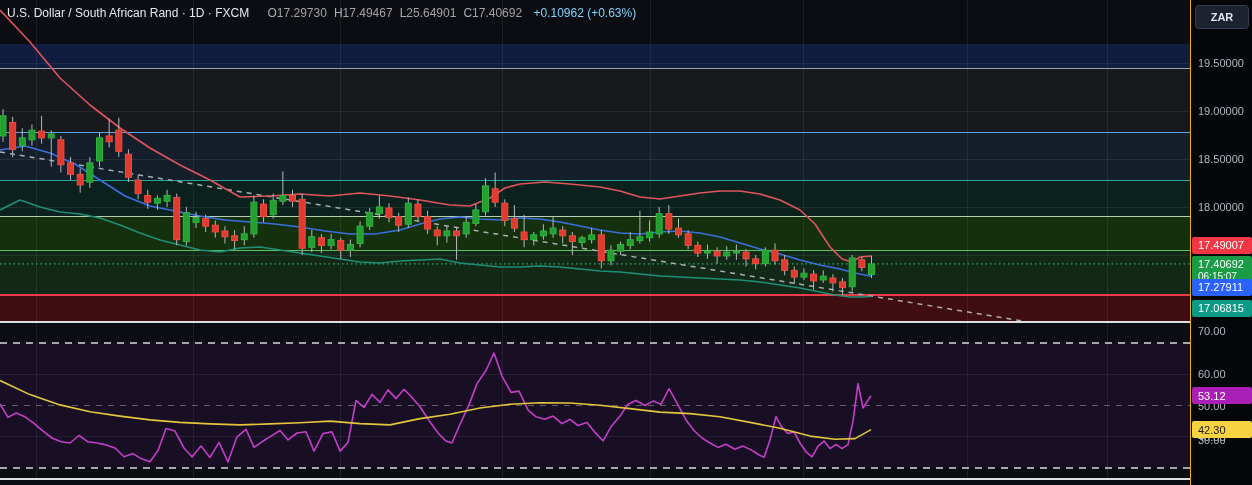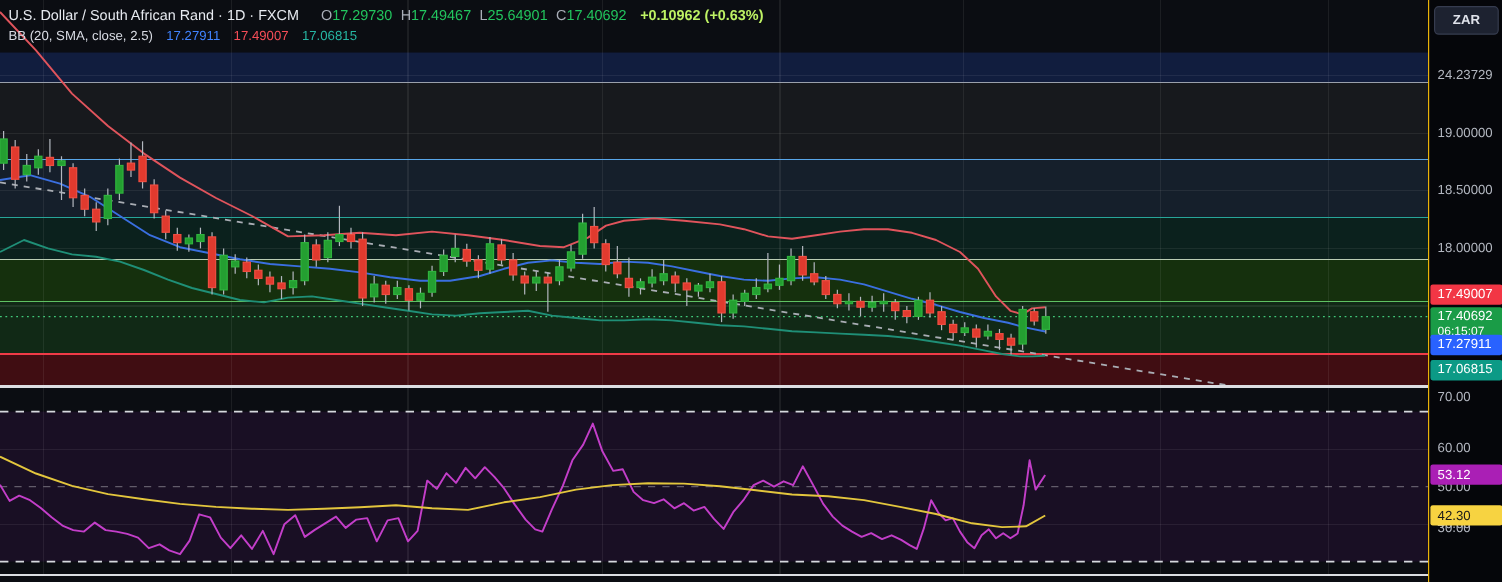--- a/index.html
+++ b/index.html
@@ -3,22 +3,22 @@
 <meta charset="utf-8">
 <style>
   html,body{margin:0;padding:0;background:#05060a;}
   .app{position:relative;width:1252px;height:485px;overflow:hidden;background:#0b0d12;
        font-family:"Liberation Sans",sans-serif;-webkit-font-smoothing:antialiased;}
   svg{position:absolute;left:0;top:0;}
   .legend{position:absolute;left:7px;top:6px;z-index:5;white-space:nowrap;}
   .legend-row1{font-size:12px;color:#e6e9ef;font-weight:500;}
   .legend-row1 .ohlc{margin-left:8px;}
   .legend-row1 .k{color:#a9aeb8;margin-left:7px;}
-  .legend-row1 .v{color:#22c55e;}
-  .legend-row1 .chg{color:#bef264;margin-left:8px;font-weight:bold;}
+  .legend-row1 .v{color:#a3a3a3;}
+  .legend-row1 .chg{color:#7dd3fc;margin-left:8px;}
   .legend-row2{font-size:11px;color:#d8dbe3;margin-top:4px;}
   .legend-row2 .bbv{margin-left:8px;}
   .rsi-legend{position:absolute;left:7px;top:336px;z-index:5;font-size:11px;color:#d8dbe3;white-space:nowrap;}
   .rsi-legend .rv{margin-left:8px;font-weight:600;}
   .rsi-legend .empties{margin-left:10px;color:#8a8d98;letter-spacing:4px;}
   .axis{position:absolute;left:1190px;top:0;width:62px;height:485px;background:#05060a;
         border-left:1px solid #eab308;z-index:4;}
   .zar-btn{position:absolute;left:4px;right:4px;top:5px;height:22px;line-height:22px;text-align:center;
         background:#1d2230;border:1px solid #363c4f;border-radius:4px;color:#dfe2ea;font-size:11px;font-weight:600;cursor:pointer;}
   .tick{position:absolute;left:7px;height:14px;line-height:14px;font-size:11px;color:#b2b6bf;}
@@ -261,33 +261,27 @@
   <div class="legend">
     <div class="legend-row1">
       <span>U.S. Dollar / South African Rand</span>
       <span>·</span>
       <span>1D</span>
       <span>·</span>
       <span>FXCM</span>
       <span class="ohlc"><span class="k">O</span><span class="v">17.29730</span><span class="k">H</span><span class="v">17.49467</span><span class="k">L</span><span class="v">25.64901</span><span class="k">C</span><span class="v">17.40692</span></span>
       <span class="chg">+0.10962 (+0.63%)</span>
     </div>
-    <div class="legend-row2">
-      <span>BB (20, SMA, close, 2.5)</span>
-      <span class="bbv" style="color: rgb(64, 131, 255);">17.27911</span>
-      <span class="bbv" style="color: rgb(245, 77, 87);">17.49007</span>
-      <span class="bbv" style="color: rgb(38, 181, 162);">17.06815</span>
-    </div>
   </div>
 
 
   <div class="axis">
     <div class="zar-btn">ZAR</div>
     <div id="axis-ticks">
-        <div class="tick" style="top: 56px;">24.23729</div>
+        <div class="tick" style="top: 56px;">19.50000</div>
         <div class="tick" style="top: 104px;">19.00000</div>
         <div class="tick" style="top: 152px;">18.50000</div>
         <div class="tick" style="top: 200px; text-align: center;">18.00000</div>
         <div class="tick" style="top: 324px;">70.00</div>
         <div class="tick" style="top: 367.25px;">60.00</div>
         <div class="tick" style="top: 398.5px;">50.00</div>
         <div class="tick" style="top: 429.75px;">40.00</div>
         <div class="tick" style="top: 433px;">30.00</div>
       </div>
     <div id="axis-badges">

